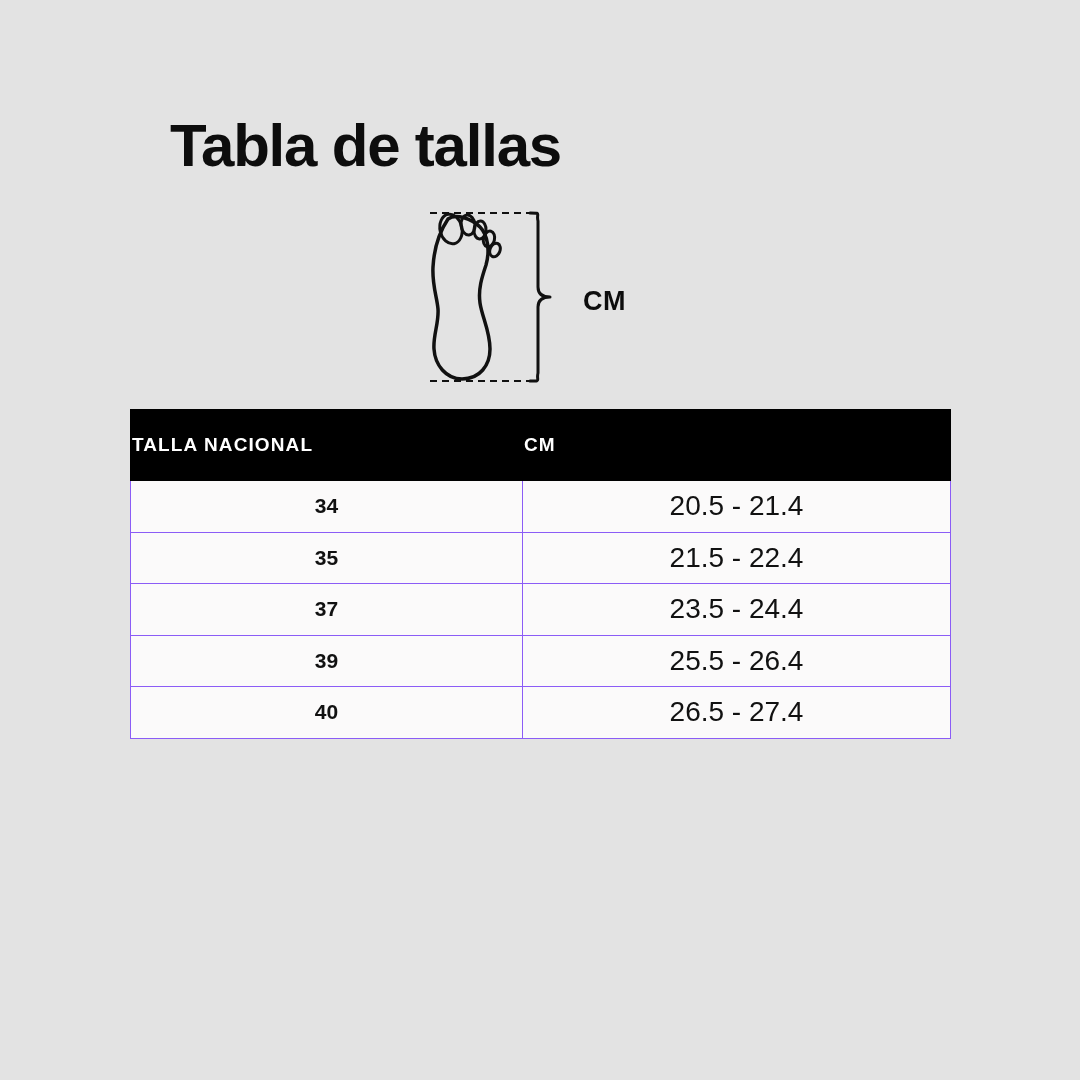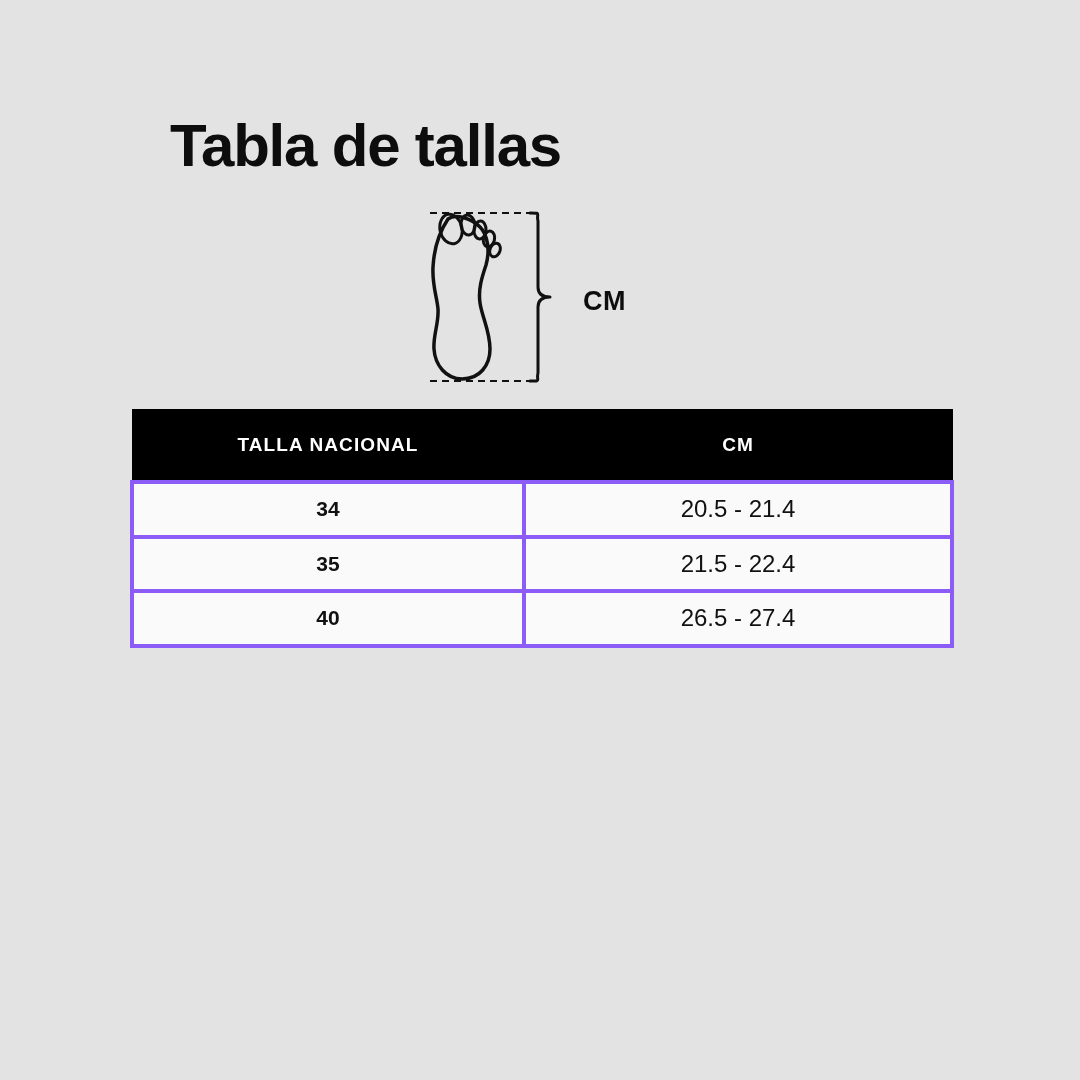--- a/index.html
+++ b/index.html
@@ -54,38 +54,38 @@
     border-collapse: collapse;
     table-layout: fixed;
   }
   table.size-table th {
     background: #000000;
     color: #ffffff;
     font-size: 19px;
     font-weight: bold;
     letter-spacing: 1.1px;
     height: 68px;
-    text-align: center;
+    text-align: left;
     border: 1px solid #000000;
   }
   table.size-table td {
     background: #fbfafa;
     height: 48.5px;
     text-align: center;
-    border: 4px solid #8b5cf6;
+    border: 1px solid #8b5cf6;
     font-size: 21px;
     color: #111111;
   }
   table.size-table td.col-size {
     font-weight: bold;
     font-size: 21px;
   }
   table.size-table td.col-cm {
     font-weight: normal;
-    font-size: 24px;
+    font-size: 28px;
   }
   .col-a { width: 392px; }
   .col-b { width: 428px; }
 </style>
 </head>
 <body>
 
 <div class="page">
 
   <div class="title">Tabla de tallas</div>
@@ -133,19 +133,27 @@
     <tbody>
       <tr>
         <td class="col-size">34</td>
         <td class="col-cm">20.5 - 21.4</td>
       </tr>
       <tr>
         <td class="col-size">35</td>
         <td class="col-cm">21.5 - 22.4</td>
       </tr>
       <tr>
+        <td class="col-size">37</td>
+        <td class="col-cm">23.5 - 24.4</td>
+      </tr>
+      <tr>
+        <td class="col-size">39</td>
+        <td class="col-cm">25.5 - 26.4</td>
+      </tr>
+      <tr>
         <td class="col-size">40</td>
         <td class="col-cm">26.5 - 27.4</td>
       </tr>
     </tbody>
   </table>
 
 </div>
 
 </body></html>

